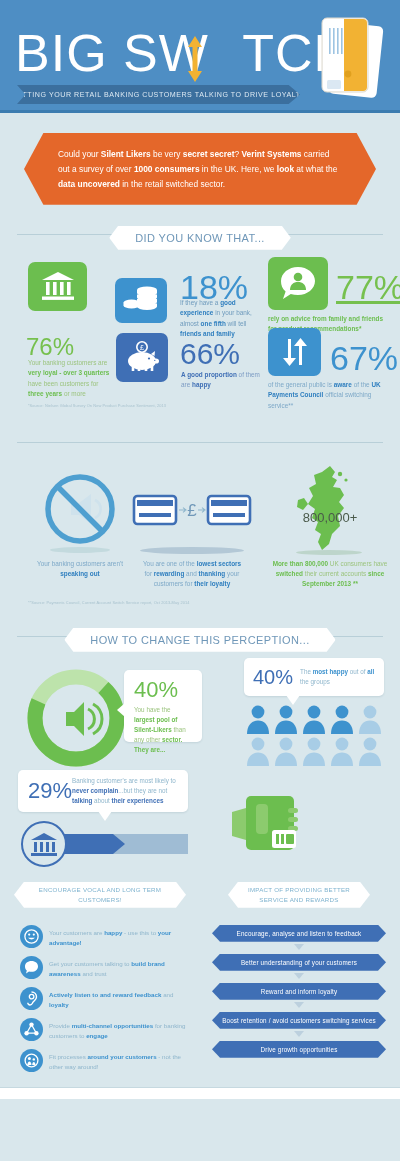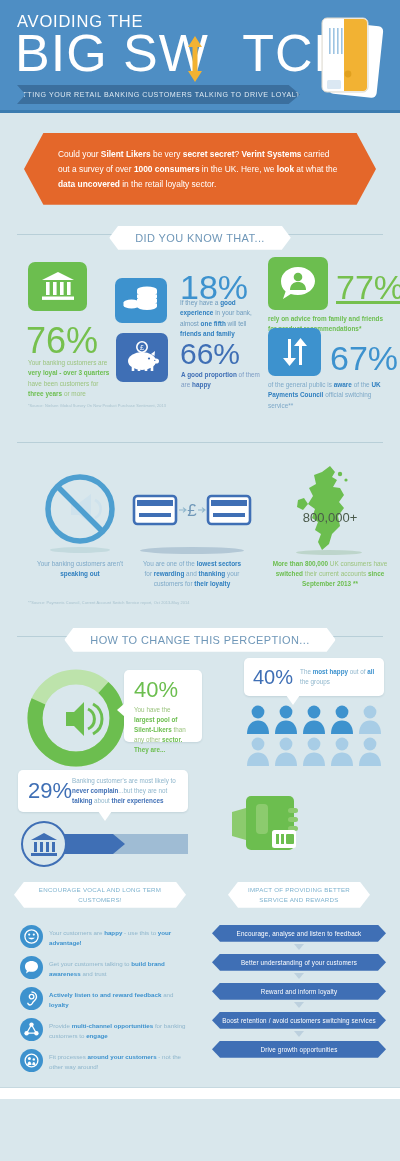--- a/index.html
+++ b/index.html
@@ -147,21 +147,20 @@
   .foot-gap { height: 12px; background: #ffffff; border-top: 1px solid #c6d9e0; }
   .footer-bg { background: #d9e7ec; padding: 48px 0 48px 0; display: flex; justify-content: center; }
   svg { display: block; }
 </style>
 </head>
 <body>
 
 <div class="page">
 
   <div class="header">
-    <div class="hdr-kicker">AVOIDING THE</div>
     <div class="hdr-title"><span>BIG SW</span><span class="gap">&nbsp;</span><span>TCH</span></div>
     <svg class="arrow-glyph" viewBox="0 0 16 46">
       <path d="M8 0 L15 11 L10.5 11 L10.5 35 L15 35 L8 46 L1 35 L5.5 35 L5.5 11 L1 11 Z" fill="#f2b233"></path>
     </svg>
     <div class="ribbon">
         <span>GETTING YOUR RETAIL BANKING CUSTOMERS TALKING TO DRIVE LOYALTY</span>
       </div>
     <svg class="cards-art" viewBox="0 0 75 92">
       <rect x="18" y="12" width="48" height="72" rx="5" fill="#ffffff" transform="rotate(6 42 48)"></rect>
       <rect x="8" y="6" width="46" height="74" rx="5" fill="#f7f7f4" stroke="#dedad0" stroke-width="1"></rect>
@@ -174,21 +173,21 @@
       <rect x="27" y="16" width="1.6" height="26" fill="#9ec4e2"></rect>
       <circle cx="34" cy="62" r="3.4" fill="#e0a01e"></circle>
       <rect x="13" y="68" width="14" height="9" rx="1.5" fill="#dbe8f3"></rect>
     </svg>
   </div>
 
   <div class="body-bg">
 
     <div class="intro-wrap">
       <div class="intro-banner">
-        <p><span>Could your </span><b>Silent Likers</b><span> be very </span><b>secret secret</b><span>? </span><b>Verint Systems</b><span> carried out a survey of over </span><b>1000 consumers</b><span> in the UK. Here, we </span><b>look</b><span> at what the </span><b>data uncovered</b><span> in the retail loyalty sector.</span></p>
+        <p><span>Could your </span><b>Silent Likers</b><span> be very </span><b>secret secret</b><span>? </span><b>Verint Systems</b><span> carried out a survey of over </span><b>1000 consumers</b><span> in the UK. Here, we </span><b>look</b><span> at what the </span><b>data uncovered</b><span> in the retail switched sector.</span></p>
       </div>
     </div>
 
     <div class="sec-head">
       <div class="rule"></div>
       <div class="badge">
           <span>DID YOU KNOW THAT...</span>
         </div>
     </div>
 
@@ -228,21 +227,21 @@
       <div class="icon-tile g-tile" style="left:268px;top:9px;width:60px;height:53px;">
         <svg width="36" height="34" viewBox="0 0 36 34">
           <path d="M18 1 C27.4 1 35 7.3 35 15 C35 22.7 27.4 29 18 29 C15.4 29 13 28.6 10.8 27.9 L3 33 L5.6 25.4 C2.2 22.7 1 19 1 15 C1 7.3 8.6 1 18 1 Z" fill="#fff"></path>
           <circle cx="18" cy="11" r="4.3" fill="#6cbe4f"></circle>
           <path d="M10 24 C10 18.6 13.6 16 18 16 C22.4 16 26 18.6 26 24 Z" fill="#6cbe4f"></path>
         </svg>
       </div>
       <div class="big-num num-green" style="left:336px;top:22px;text-decoration:underline;">77%</div>
       <div class="stat-txt t-green" style="left:268px;top:66px;width:120px;"><b>rely on advice from family and friends for product recommendations*</b></div>
 
-      <div class="big-num num-green" style="left:26px;font-size:36px;top:75px;">76%</div>
+      <div class="big-num num-green" style="left:26px;font-size:24px;top:87px;">76%</div>
       <div class="stat-txt t-green" style="left:28px;top:110px;width:82px;"><span>Your banking customers are </span><b>very loyal - over 3 quarters</b><span> have been customers for </span><b>three years</b><span> or more</span></div>
 
       <div class="icon-tile d-tile" style="left:116px;top:85px;width:52px;height:49px;">
         <svg width="34" height="32" viewBox="0 0 34 32">
           <circle cx="17" cy="6" r="5.2" fill="none" stroke="#fff" stroke-width="1.6"></circle>
           <text x="17" y="8.6" font-size="7" fill="#fff" text-anchor="middle" font-family="Liberation Sans">£</text>
           <path d="M8 30 L8 26 M14 30 L14 26.5 M21 30 L21 26.5 M27 30 L27 25" stroke="#fff" stroke-width="2.6"></path>
           <ellipse cx="17" cy="20" rx="14" ry="9" fill="#fff"></ellipse>
           <path d="M26 13 L30 10 L29.5 15 Z" fill="#fff"></path>
           <ellipse cx="31" cy="20" rx="3" ry="2.6" fill="#fff"></ellipse>

